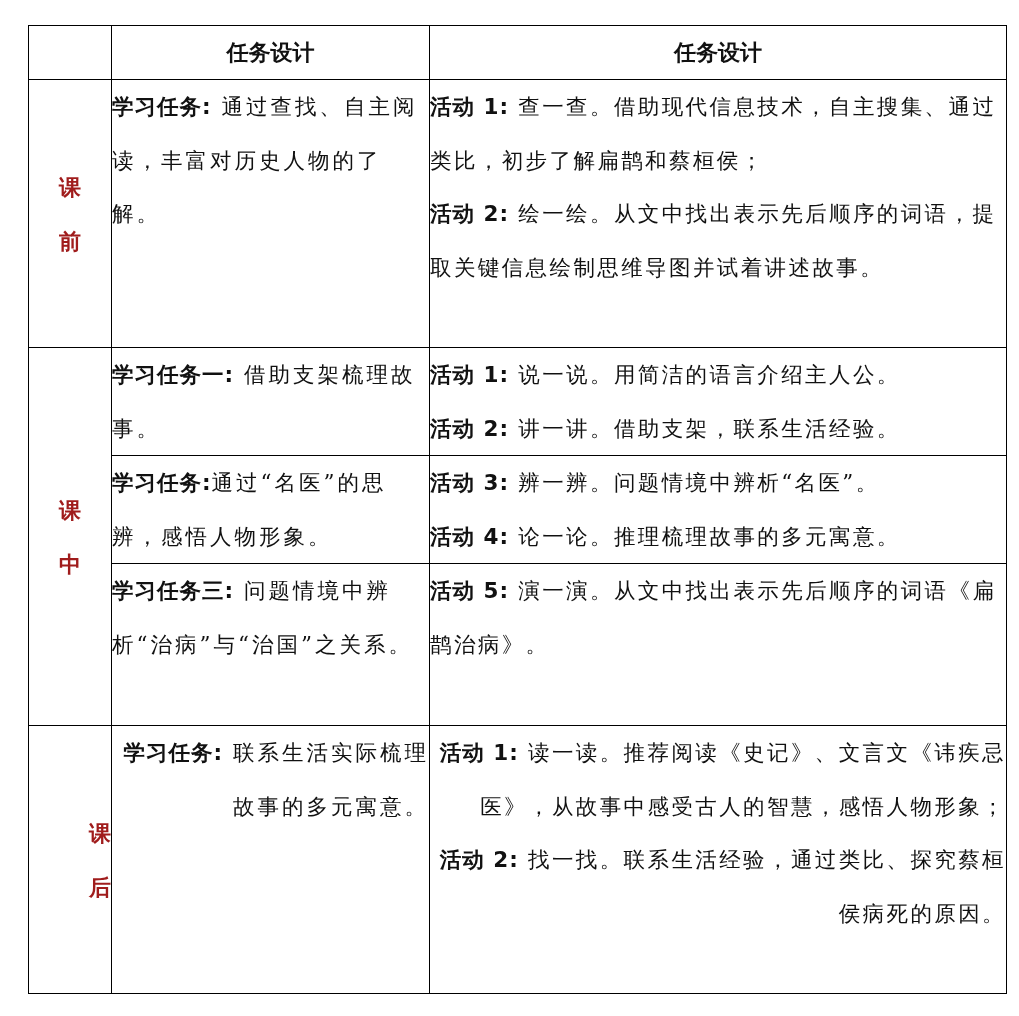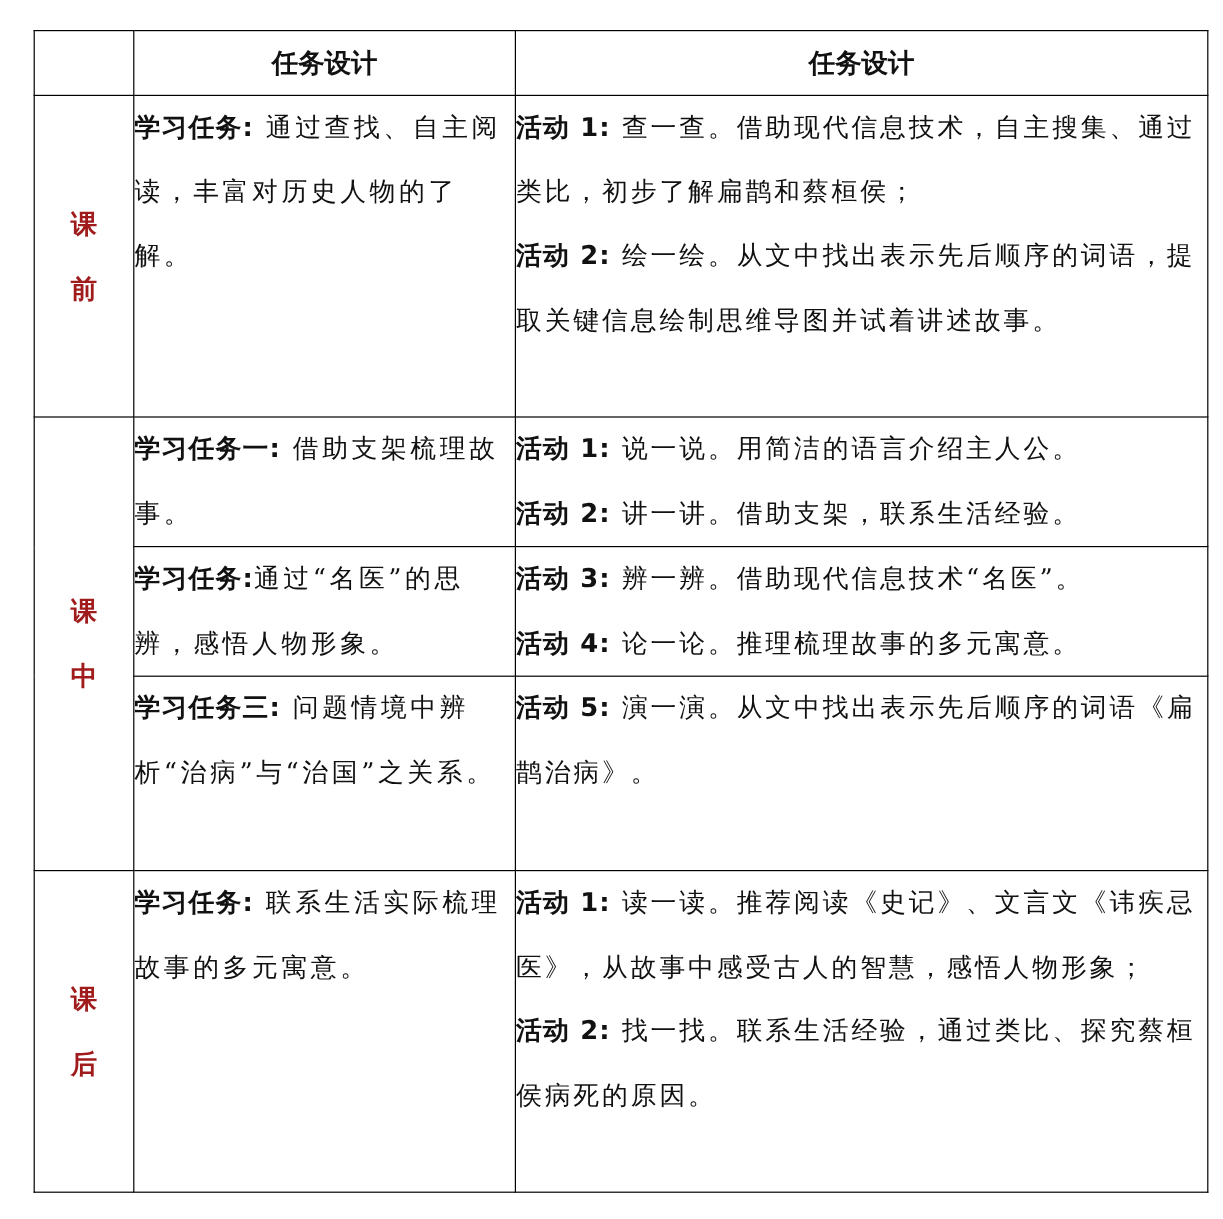--- a/index.html
+++ b/index.html
@@ -18,21 +18,21 @@
     th { height: 53px; font-size: 22px; font-weight: bold; text-align: center; vertical-align: middle !important; }
     td.stage { text-align: center; vertical-align: middle !important; color: #a01c1c;
       font-size: 22px; font-weight: bold; line-height: 54px; }
     td.stage span { display: block; }
     .cell { font-size: 21.5px; line-height: 53.5px; padding: 0 8px 0 14px; letter-spacing: 3px; }
     .cell-act { padding: 0 8px 0 13px; letter-spacing: 2.4px; }
     .b { font-weight: bold; font-family: "DejaVu Sans", "Liberation Sans", sans-serif; letter-spacing: 1px; }
     tr.r-pre td { height: 267px; }
     tr.r-in1 td, tr.r-in2 td { height: 106px; }
     tr.r-in3 td { height: 161px; }
-    tr.r-post td { height: 267px; }
+    tr.r-post td { height: 267px; text-align: right; }
     .act-line { display: block; }
   </style>
 </head>
 <body>
 
 <table class="lesson">
   <colgroup>
       <col class="c0">
       <col class="c1">
       <col class="c2">
@@ -71,21 +71,21 @@
       <td class="cell cell-act">
         <span class="act-line"><span class="b">活动 1:</span><span> 说一说。用简洁的语言介绍主人公。</span></span>
         <span class="act-line"><span class="b">活动 2:</span><span> 讲一讲。借助支架，联系生活经验。</span></span>
       </td>
     </tr>
     <tr class="r-in2">
       <td class="cell">
         <span class="b">学习任务:</span><span>通过“名医”的思辨，感悟人物形象。</span>
       </td>
       <td class="cell cell-act">
-        <span class="act-line"><span class="b">活动 3:</span><span> 辨一辨。借助现代信息技术“名医”。</span></span>
+        <span class="act-line"><span class="b">活动 3:</span><span> 辨一辨。问题情境中辨析“名医”。</span></span>
         <span class="act-line"><span class="b">活动 4:</span><span> 论一论。推理梳理故事的多元寓意。</span></span>
       </td>
     </tr>
     <tr class="r-in3">
       <td class="cell">
         <span class="b">学习任务三:</span><span> 问题情境中辨析“治病”与“治国”之关系。</span>
       </td>
       <td class="cell cell-act">
         <span class="act-line"><span class="b">活动 5:</span><span> 演一演。从文中找出表示先后顺序的词语《扁鹊治病》。</span></span>
       </td>

